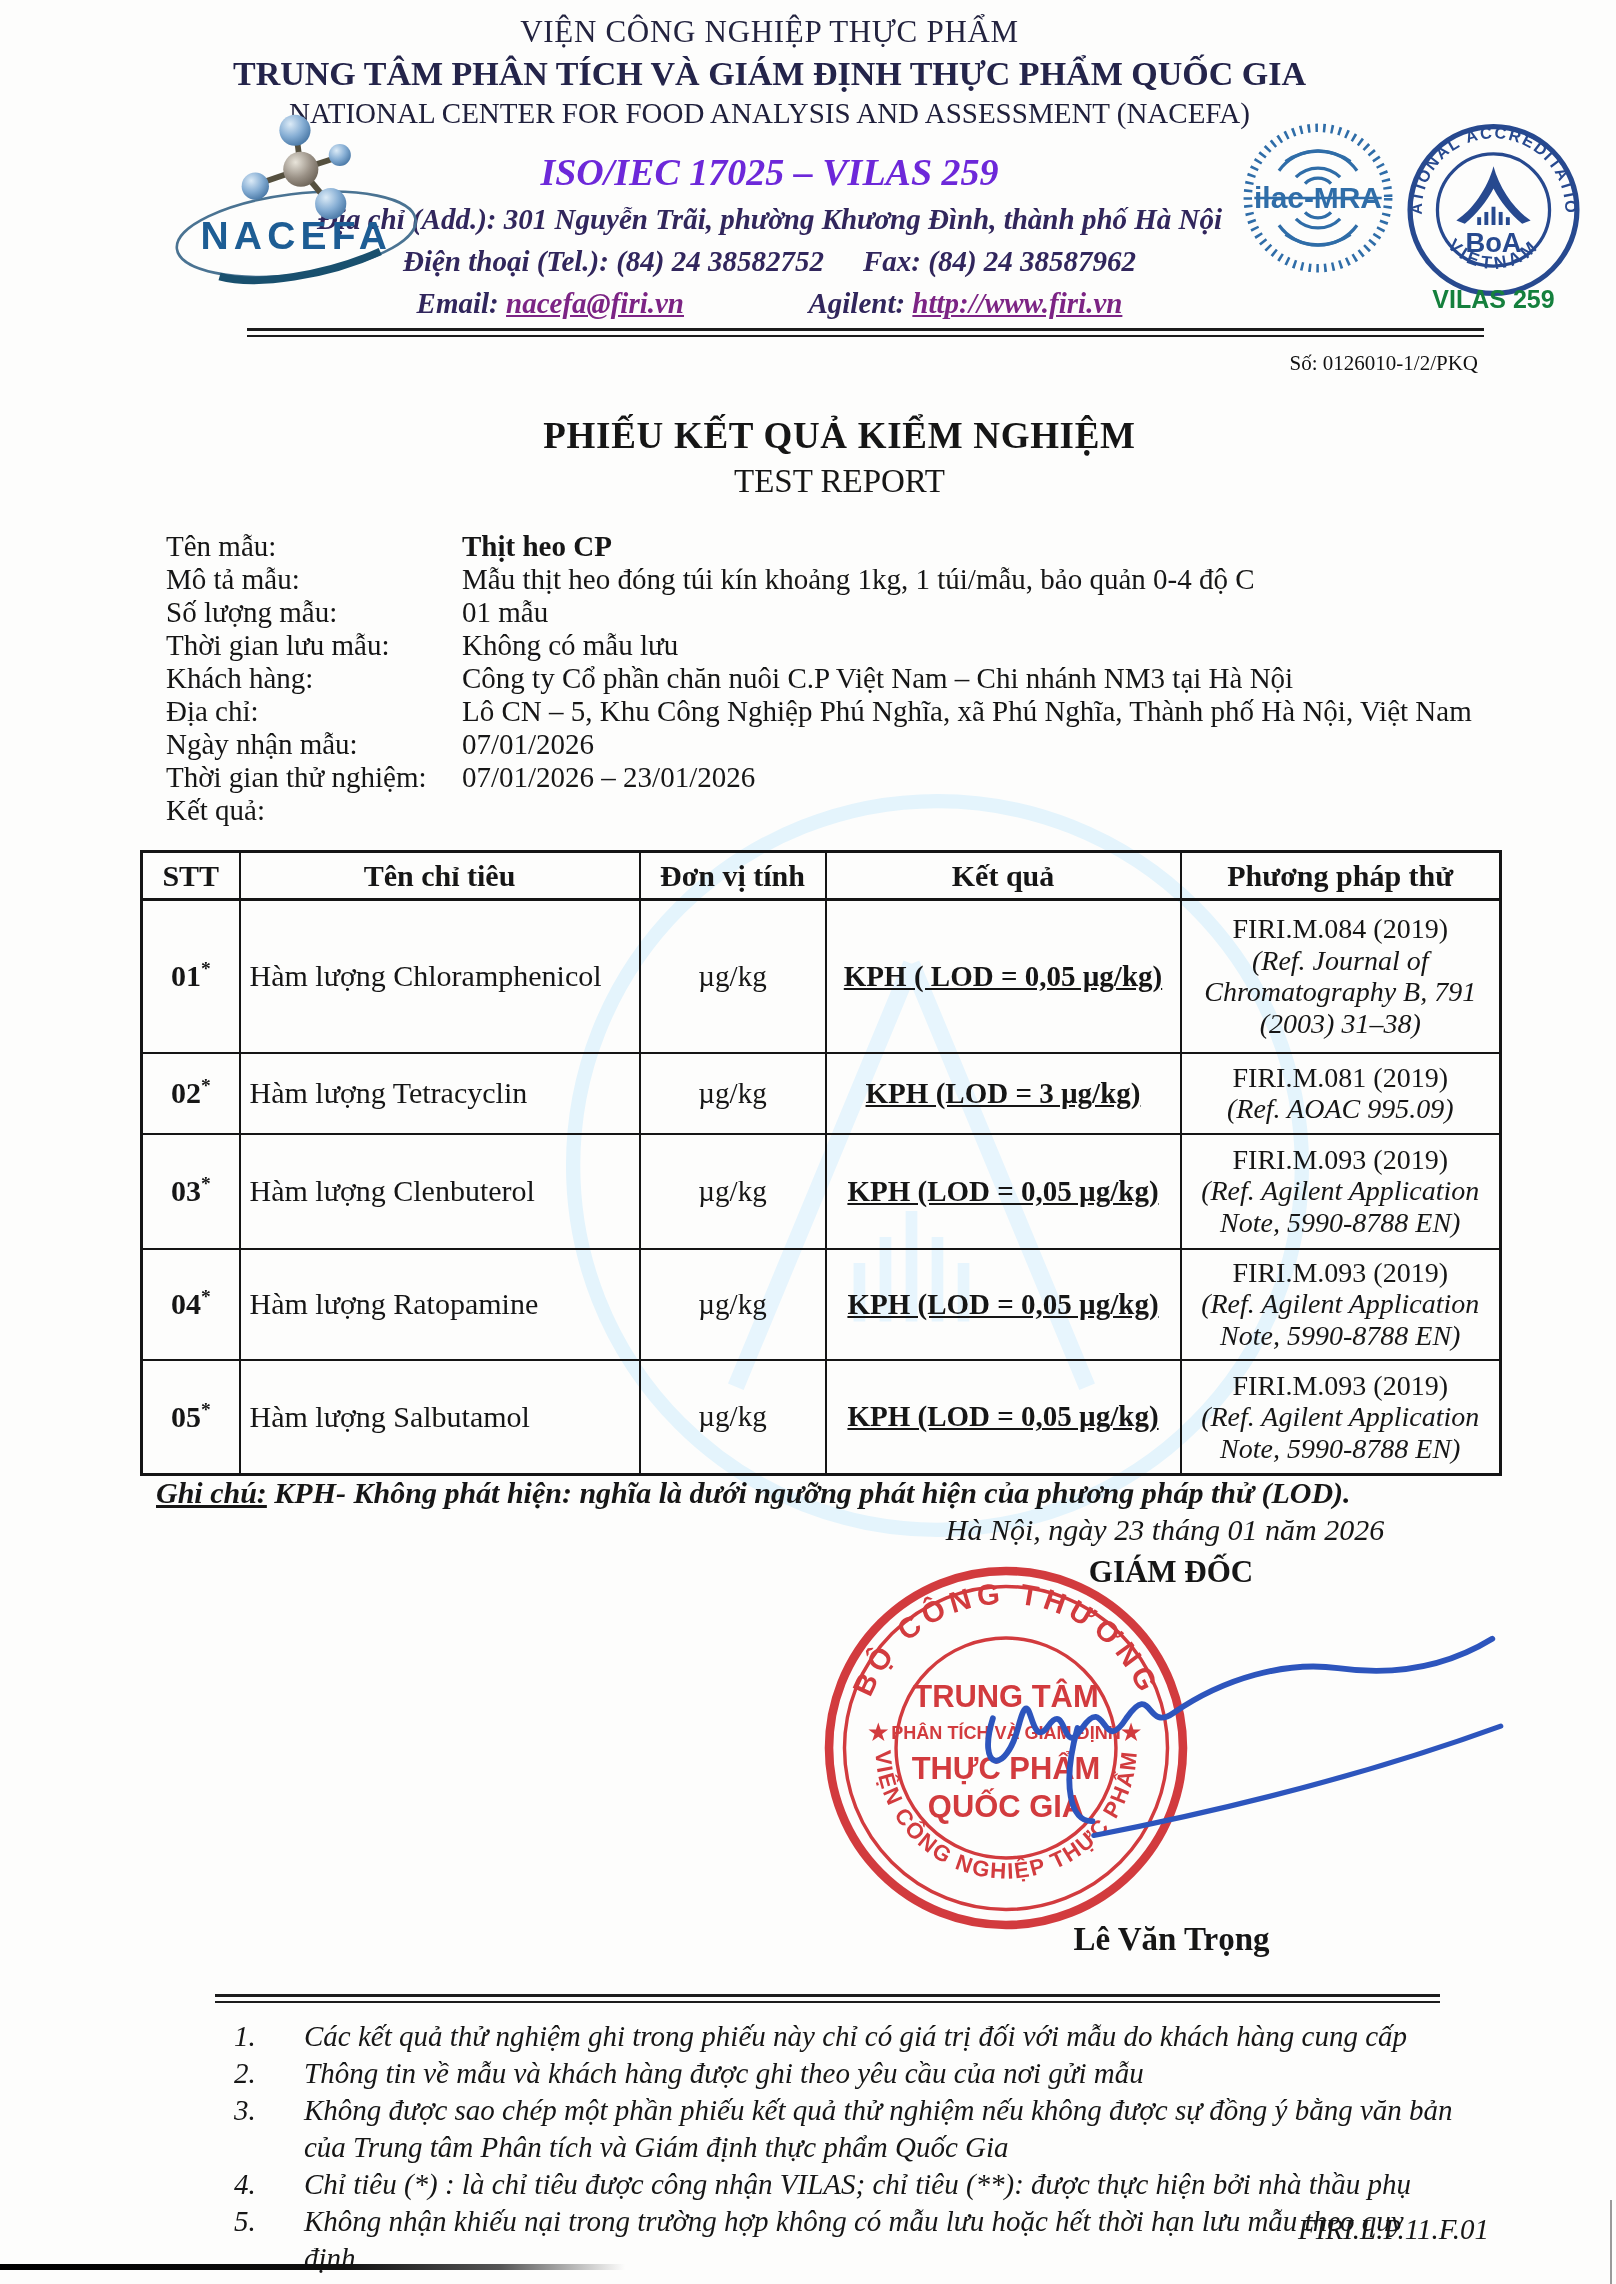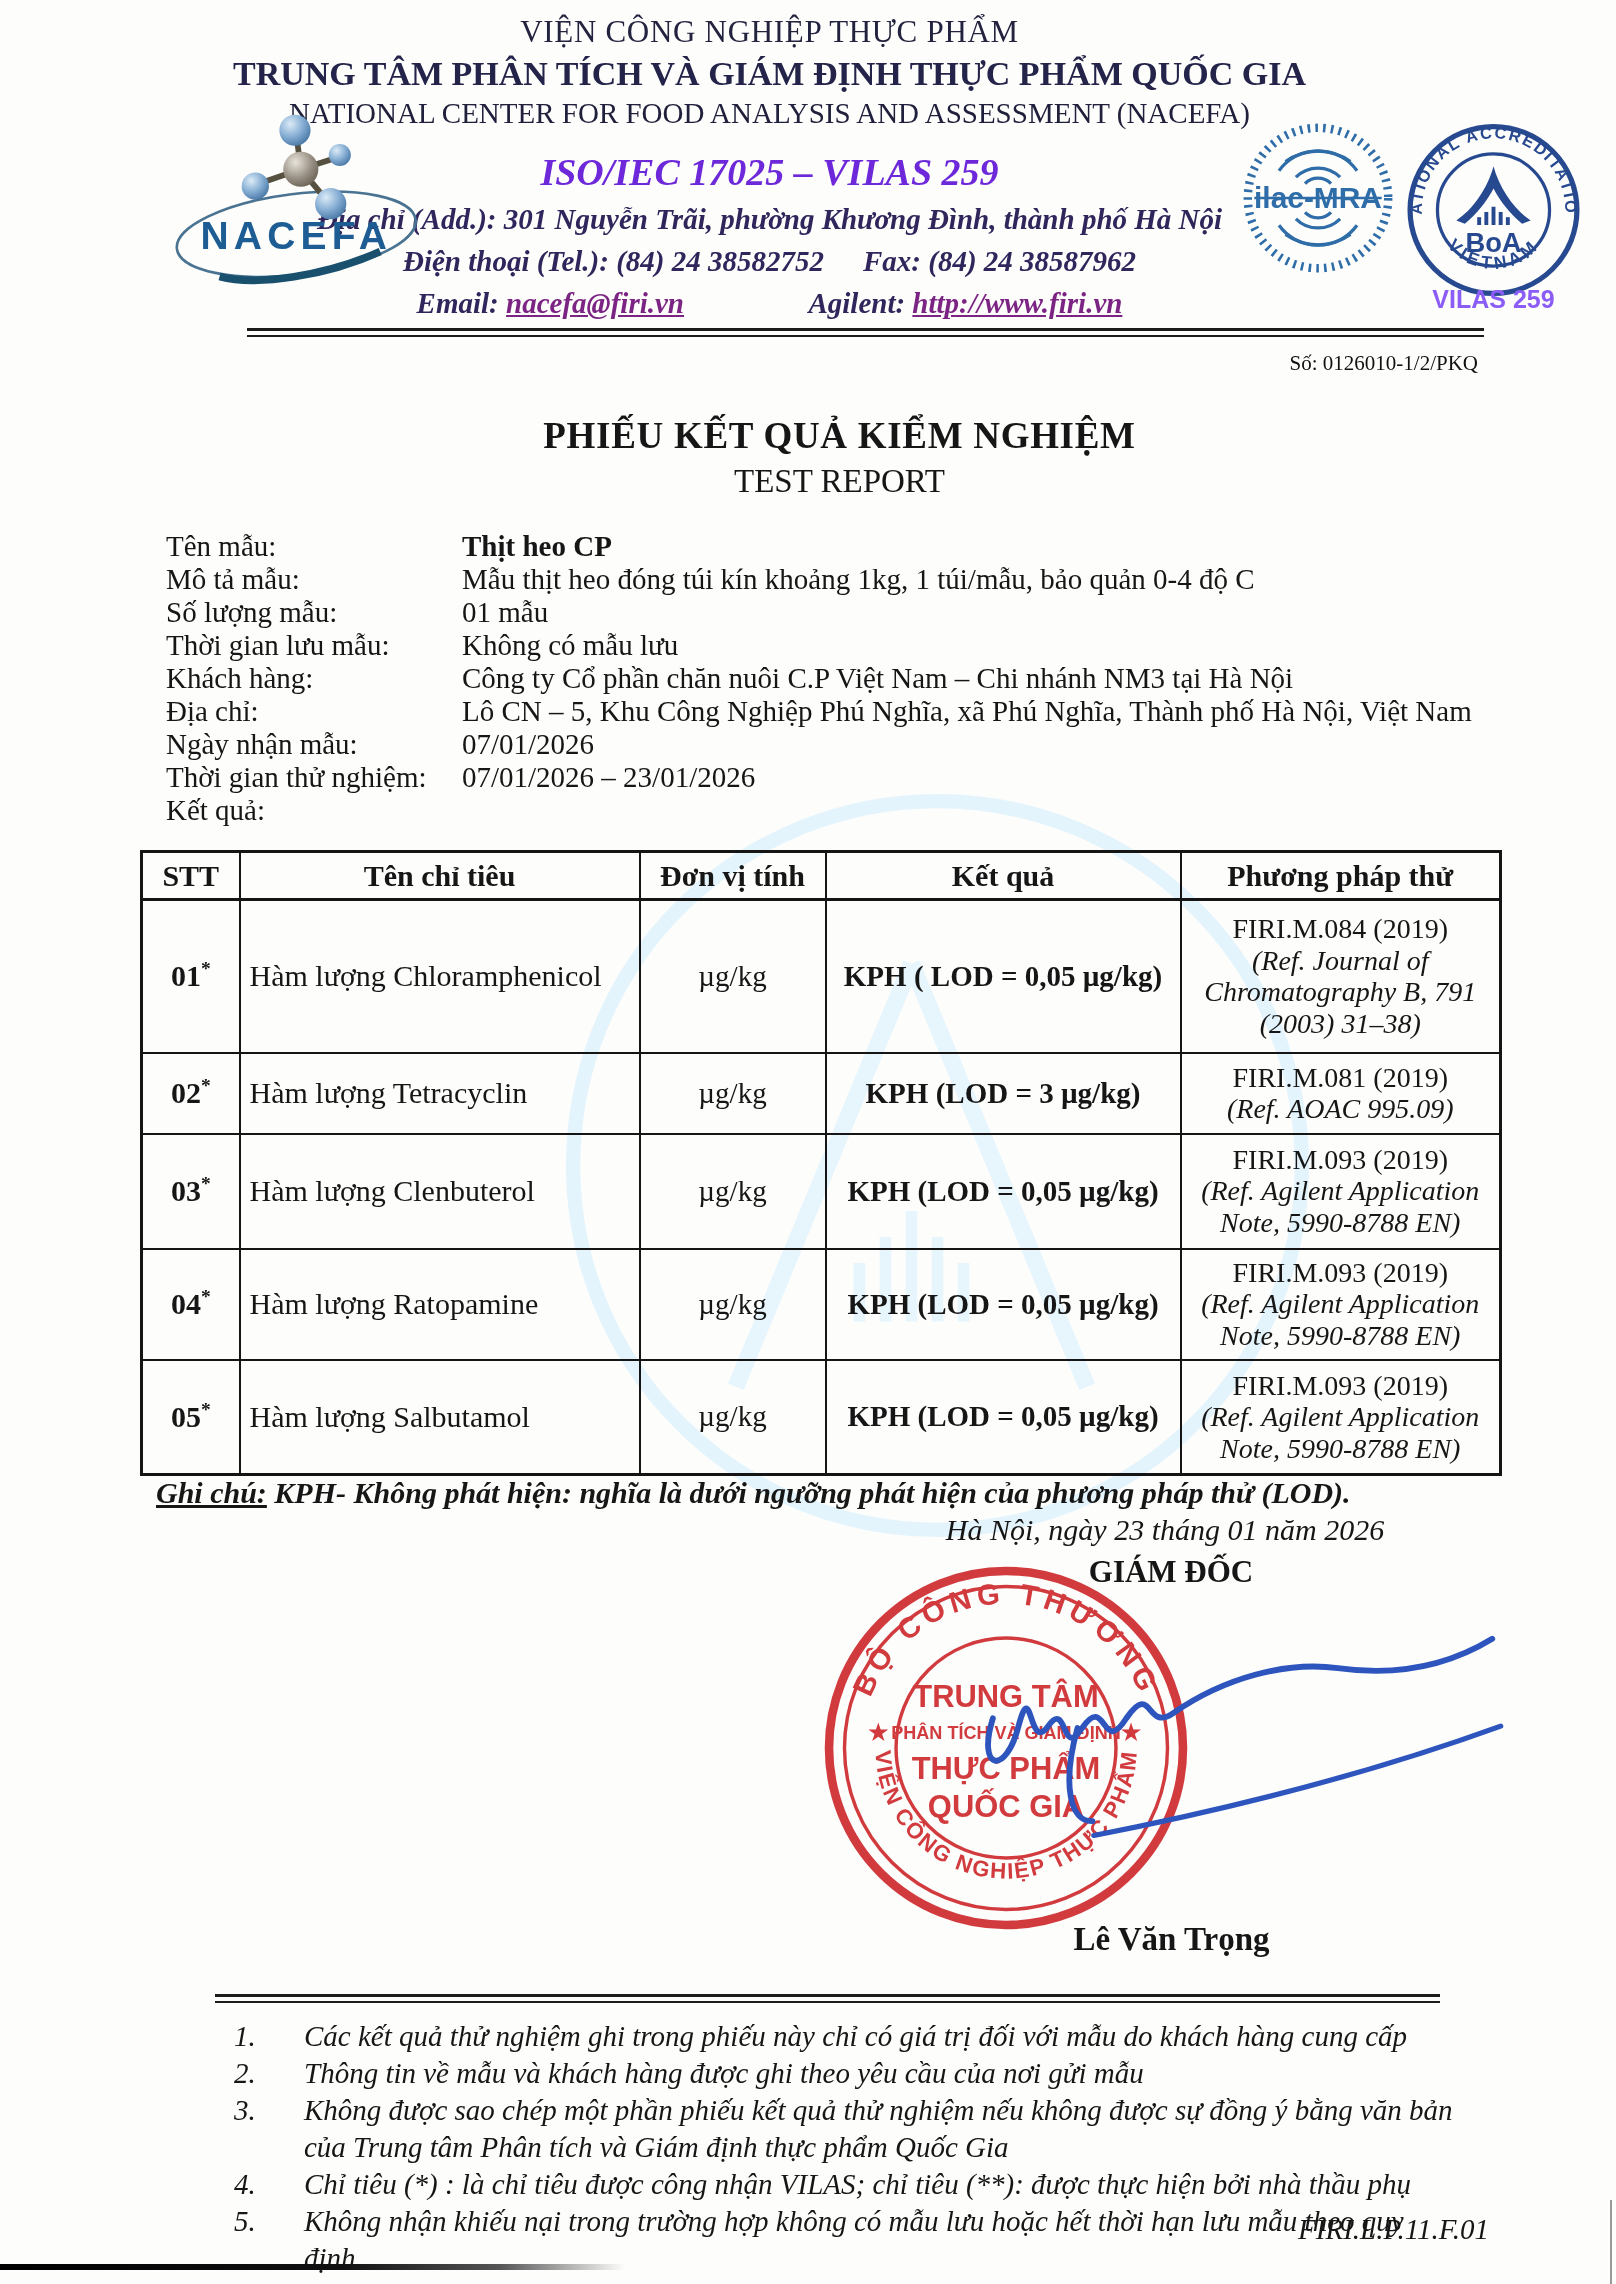--- a/index.html
+++ b/index.html
@@ -36,21 +36,21 @@
   .bold{font-weight:bold;}
   
   .rtable-wrap{left:140px; top:850px; width:1358px; z-index:2;}
   table.rtable{border-collapse:collapse; table-layout:fixed; width:1358px;
     border:3.3px solid #151515;}
   table.rtable td,table.rtable th{border:2px solid #151515; padding:2.6px 9px; overflow:hidden;}
   table.rtable thead th{font-size:30px; font-weight:bold; height:40px; border-bottom:3.9px solid #151515;}
   td.c-stt{text-align:center; font-size:30px; font-weight:bold;}
   td.c-name{text-align:left; font-size:30px; padding-left:18px;}
   td.c-unit{text-align:center; font-size:29px;}
-  td.c-res{text-align:center; font-size:29px; font-weight:bold;}
+  td.c-res{text-align:center; font-size:29px; font-weight:bold;text-decoration:underline;}
   td.c-met{text-align:center; font-size:28px; line-height:1.13;}
   .met-ref{font-style:italic;font-family:Liberation Serif, serif;}
   tr.rh1{height:153px;} tr.rh2{height:81px;} tr.rh3{height:115px;}
   tr.rh4{height:111px;} tr.rh5{height:115px;}
   sup.star{font-size:19.5px; vertical-align:super; line-height:0;}
   
   .ghichu{left:156px; top:1476px; width:1341px; font-size:30px; font-style:italic; font-weight:bold; z-index:2;}
   .ghichu .lbl{text-decoration:underline;}
   .date-line{left:885px; width:560px; top:1513px; text-align:center; font-size:30px; font-style:italic; z-index:2;}
   .director{left:1002px; width:338px; top:1554px; text-align:center; font-size:31px; font-weight:bold; z-index:4;}
@@ -65,21 +65,21 @@
   .foot-text{flex:1;}
   .form-code{right:128px; top:2213px; font-size:29px; font-style:italic; z-index:2;}
   .scan-line{left:0; top:2264px; width:625px; height:5.9px;
     background:linear-gradient(to right,#000 0%,#111 55%,#555 80%,transparent 100%); z-index:5;}
   .scan-edge{right:5.2px; top:2200px; width:2px; height:84px; background:#9a9a9a; z-index:5;}
   
   .logo-nacefa{left:163px; top:104px; width:273px; height:215px; z-index:2;}
   .logo-ilac{left:1240px; top:120px; width:156px; height:156px; z-index:2;}
   .logo-boa{left:1399px; top:109px; width:189px; height:202px; z-index:2;}
   .vilas259{left:1399px; top:285px; width:189px; text-align:center;
-    font-family:"Liberation Sans",sans-serif; font-weight:bold; font-size:25px; color:#8b5cf6; z-index:2;}
+    font-family:"Liberation Sans",sans-serif; font-weight:bold; font-size:25px; color:#15803d; z-index:2;}
 </style>
 </head>
 <body>
 
 <div class="page">
 
   <svg class="wm" style="left:456px; top:749px;" width="976" height="911" viewBox="0 0 1500 1400">
     <circle cx="740" cy="640" r="560" fill="none" stroke="#e4f4fc" stroke-width="22"></circle>
     <path d="M700,330 L430,980 M700,330 L970,980" fill="none" stroke="#e7f5fd" stroke-width="26"></path>
     <path d="M620,880 l0,-90 M660,880 l0,-130 M700,880 l0,-170 M740,880 l0,-130 M780,880 l0,-90" stroke="#e7f5fd" stroke-width="18"></path>

